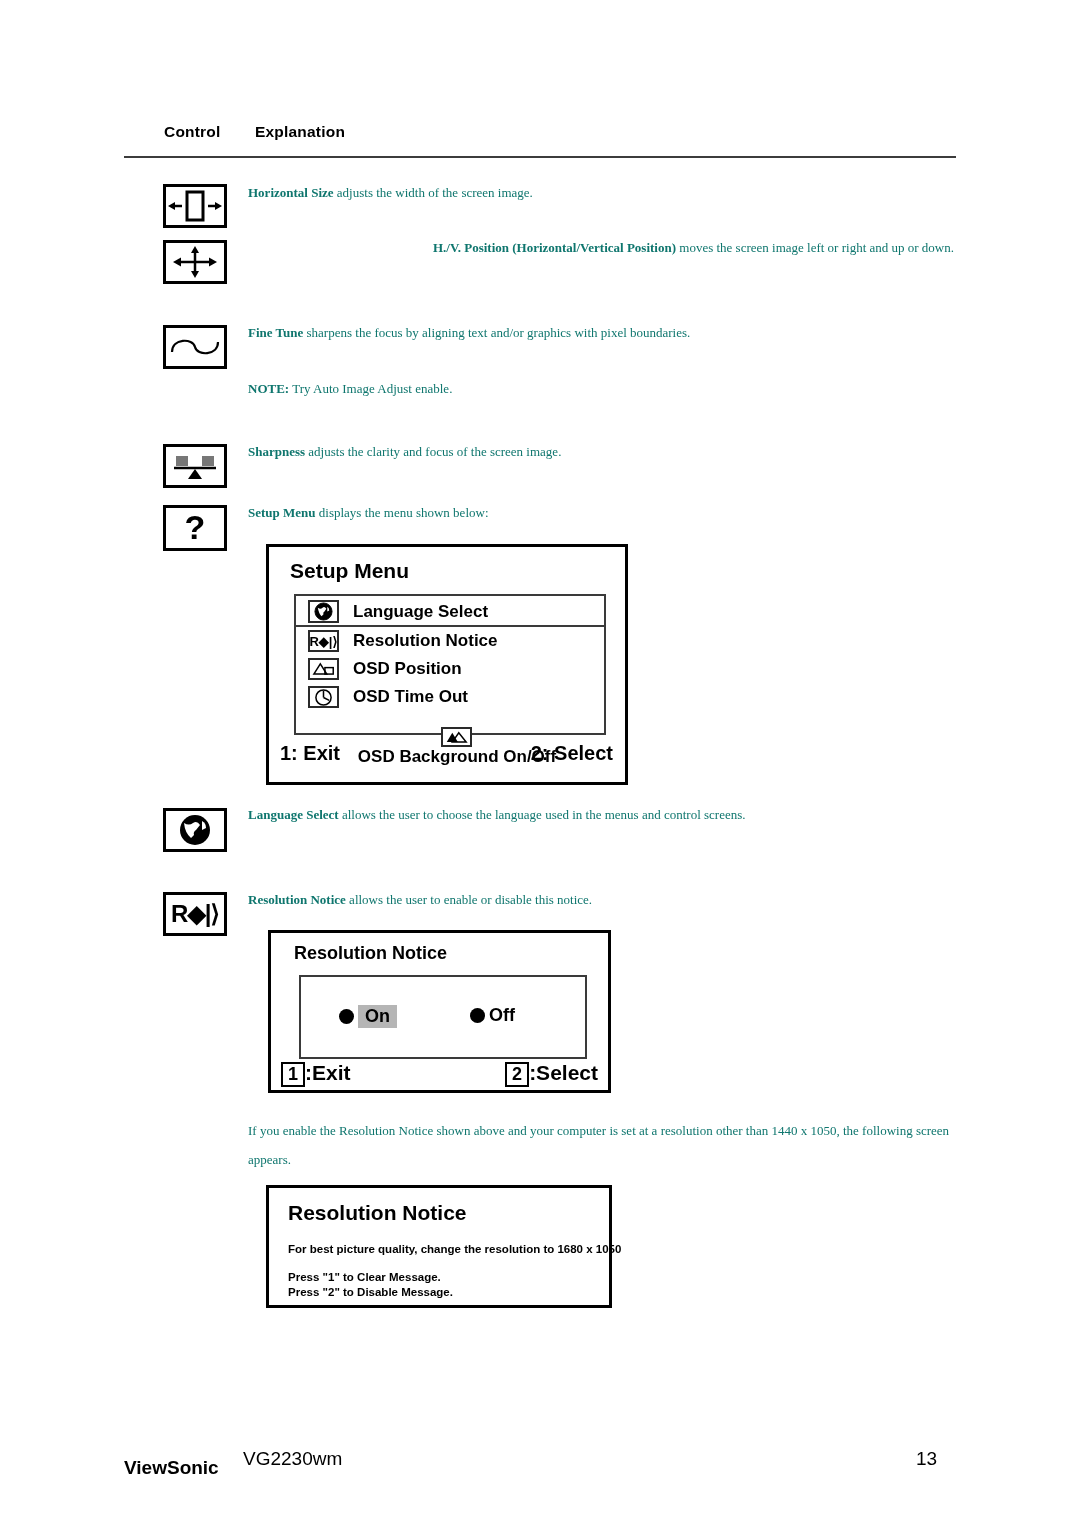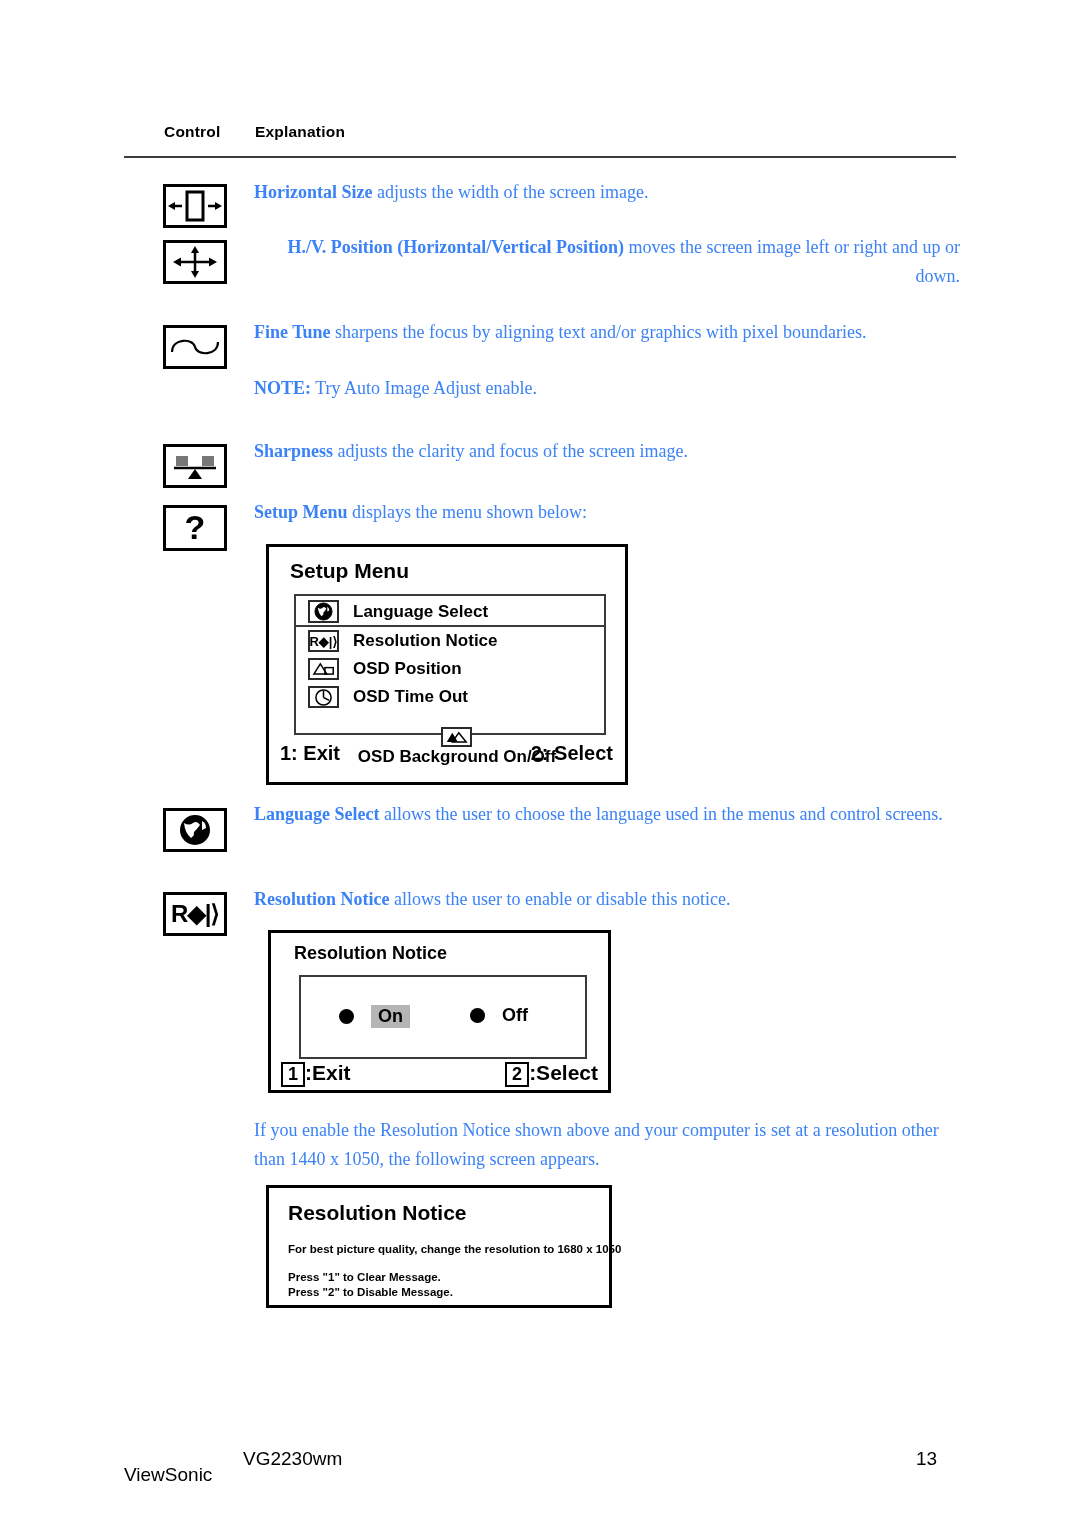--- a/index.html
+++ b/index.html
@@ -46,26 +46,26 @@
     box-sizing: border-box;
     background: #ffffff;
     border: 3px solid #000000;
     outline: 1px solid #ffffff;
   }
   .iconbox svg { display: block; }
 
   
   .para {
     position: absolute;
-    left: 254px;
+    left: 248px;
     width: 700px;
     font-family: "Liberation Serif", serif;
-    font-size: 18px;
+    font-size: 13px;
     line-height: 29px;
-    color: #3b82f6;
+    color: #0f766e;
   }
   .para b { font-weight: bold; }
   .para.wide { width: 706px; }
 
   
   .osd {
     position: absolute;
     box-sizing: border-box;
     background: #ffffff;
     border: 3px solid #000000;
@@ -119,21 +119,21 @@
     white-space: nowrap;
   }
 
   
   .radio-wrap { position: absolute; display: flex; align-items: center; }
   .dot {
     width: 15px; height: 15px; border-radius: 50%;
     background: #000000; display: inline-block;
   }
   .radio-label {
-    margin-left: 17px;
+    margin-left: 4px;
     font-family: "Liberation Sans", sans-serif;
     font-weight: bold;
     font-size: 18px;
   }
   .radio-label.hl { background: #b5b5b5; padding: 1px 7px; }
 
   .keybox {
     display: inline-block;
     box-sizing: border-box;
     border: 2px solid #000000;
@@ -161,23 +161,23 @@
   }
 
   
   .footer {
     position: absolute;
     left: 0; top: 1448px;
     width: 1080px;
     height: 30px;
   }
   .footer .brand {
-    position: absolute; left: 124px; top: 16px;
-    font-family: "Liberation Sans", sans-serif;
-    font-weight: normal; font-size: 19px;
+    position: absolute; left: 124px; top: 9px;
+    font-family: "Liberation Sans", sans-serif;
+    font-weight: bold; font-size: 19px;
   }
   .footer .model {
     position: absolute; left: 243px; top: 0;
     font-family: "Liberation Sans", sans-serif;
     font-weight: normal; font-size: 19px;
   }
   .footer .pageno {
     position: absolute; left: 916px; top: 0;
     font-family: "Liberation Sans", sans-serif;
     font-weight: normal; font-size: 19px;

